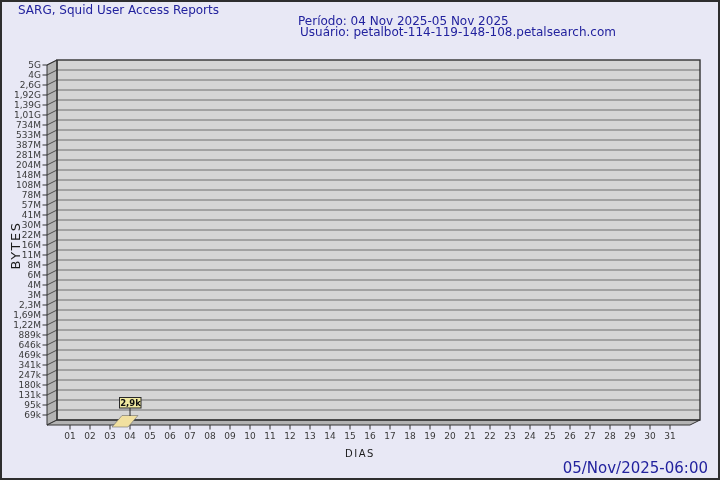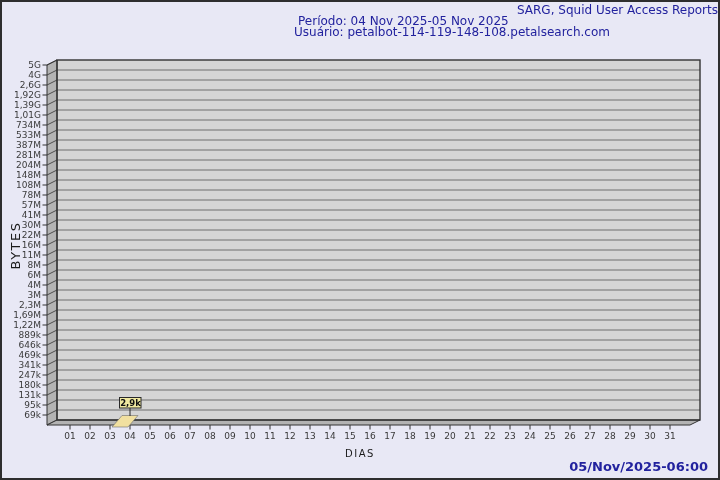--- a/index.html
+++ b/index.html
@@ -8,35 +8,35 @@
     position:relative;
     width:720px;height:480px;
     box-sizing:border-box;
     border:2px solid #2e2e2e;
     background:#e8e8f5;
     overflow:hidden;
   }
   .frame > *{position:absolute;}
   #chart-svg{left:-2px;top:-2px;width:720px;height:480px;font-family:"DejaVu Sans",sans-serif;}
   .title-line{font-size:12px;color:#22229e;white-space:nowrap;line-height:11px;}
-  .t1{left:16px;right:0;top:3px;text-align:right;}
+  .t1{left:16px;right:0;top:3px;text-align:left;}
   .t2{left:296px;top:14px;}
-  .t3{left:292px;top:24.5px;}
+  .t3{left:298px;top:24.5px;}
   .y-axis-title{
     left:-32px;top:236px;width:90px;text-align:center;
     transform:rotate(-90deg);
     font-size:13px;letter-spacing:1.5px;color:#1c1c1c;
   }
   .x-axis-title{
     left:0;right:0;top:446px;text-align:center;
     font-size:10px;letter-spacing:1.5px;color:#1c1c1c;
   }
   .footer-datetime{
     right:10px;top:457px;
-    font-size:13px;font-weight:bold;color:#22229e;
+    font-size:15px;font-weight:normal;color:#22229e;
   }
 </style>
 </head>
 <body>
 
 <div class="frame">
 
   <svg id="chart-svg" viewBox="0 0 720 480" xmlns="http://www.w3.org/2000/svg">
       <rect x="57" y="60" width="643" height="360" fill="#d5d5d5"></rect>
       <line x1="57" y1="70" x2="700" y2="70" stroke="#6f6f6f" stroke-width="1"></line>

